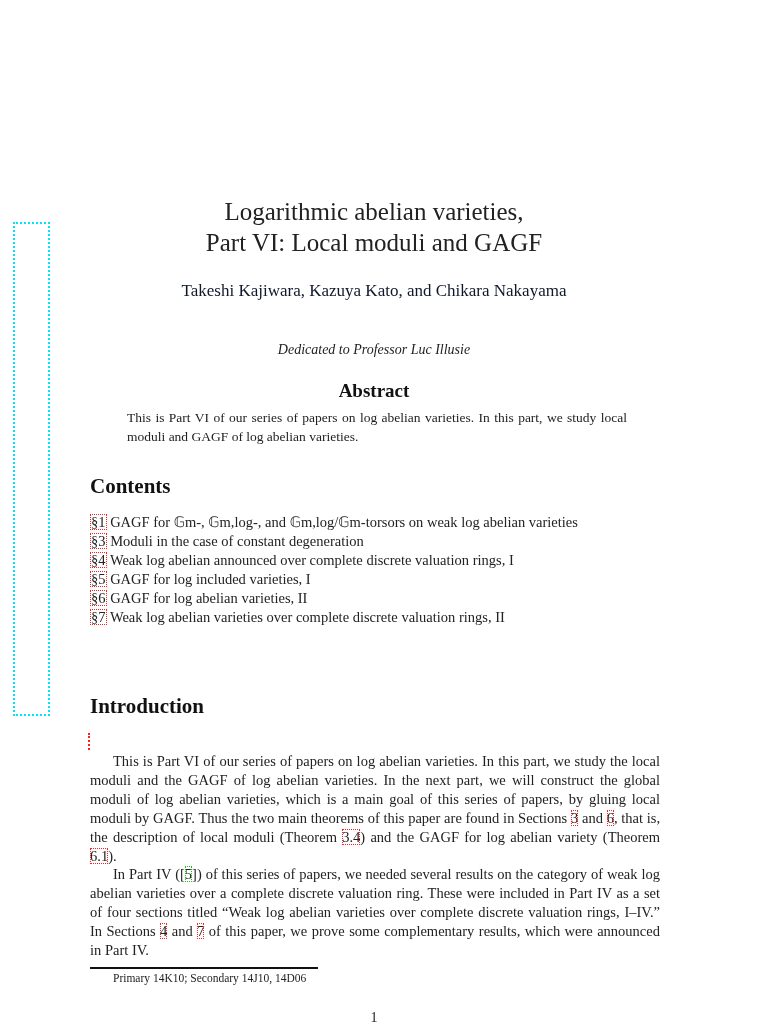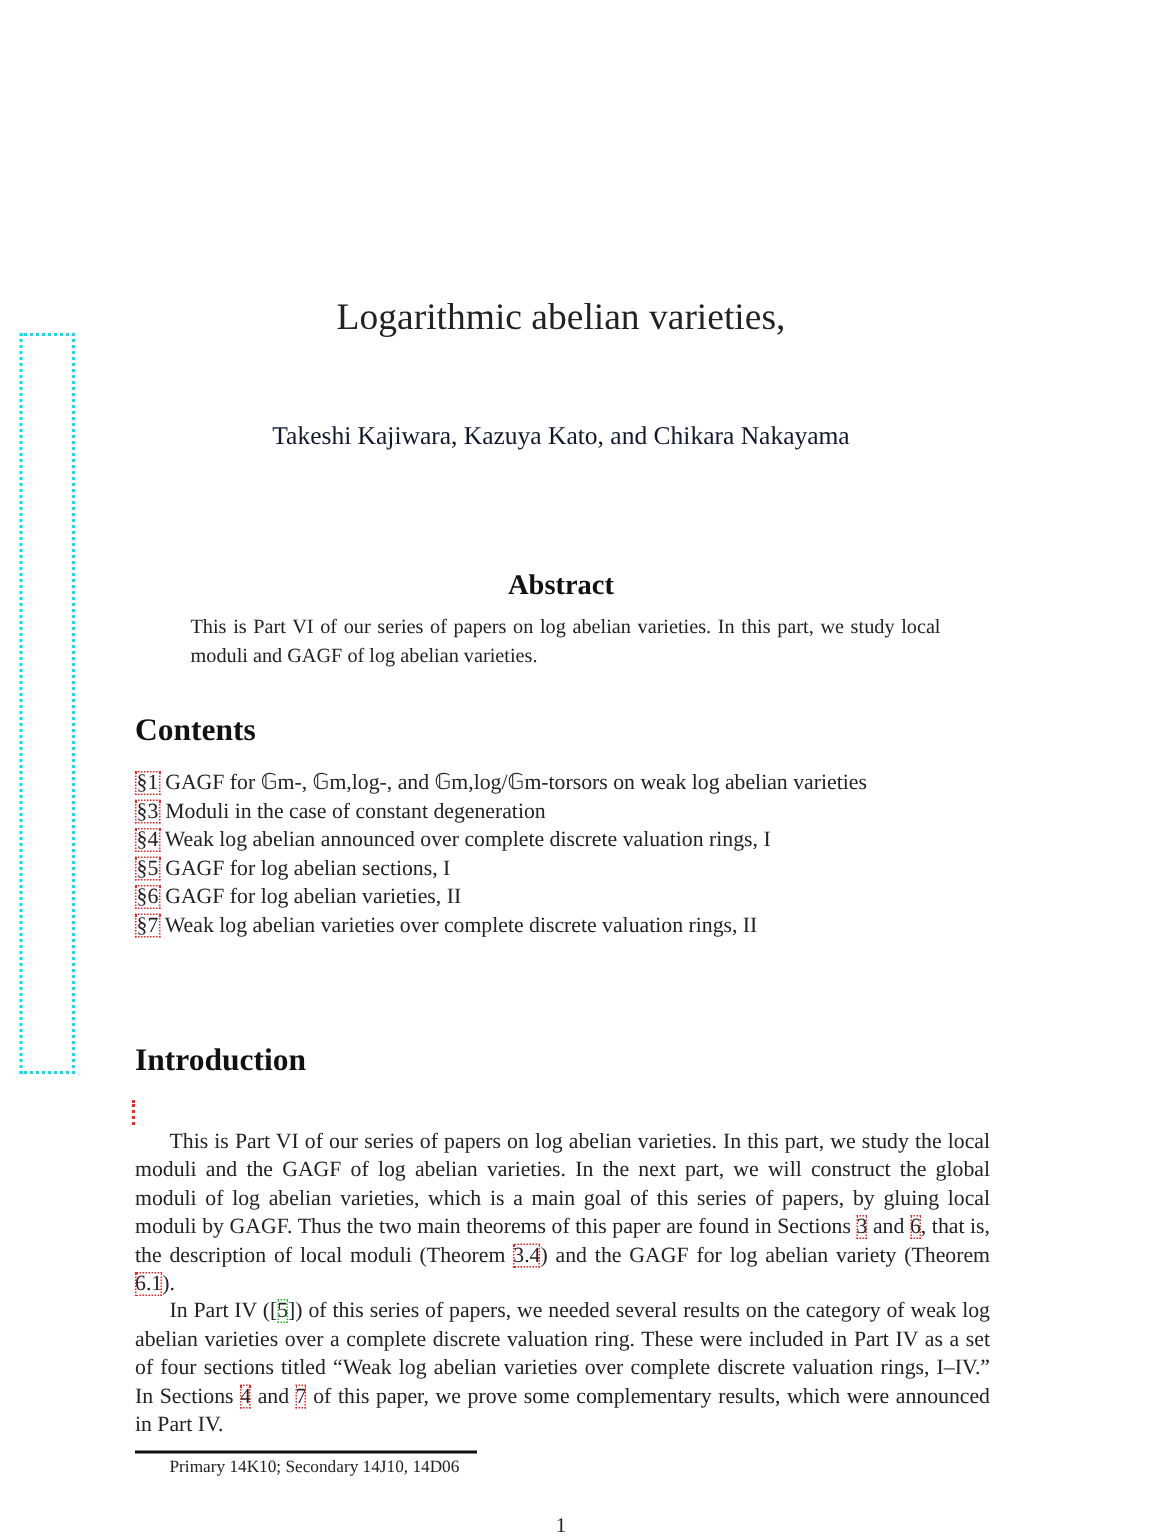--- a/index.html
+++ b/index.html
@@ -73,24 +73,26 @@
 </style>
 </head>
 <body>
 
 <div class="page">
 
   <div class="side-link-box"></div>
 
   <div class="title">
     <div>Logarithmic abelian varieties,</div>
+    <div>Part VI: Local moduli and GAGF</div>
   </div>
 
   <div class="authors">Takeshi Kajiwara, Kazuya Kato, and Chikara Nakayama</div>
 
+  <div class="dedication">Dedicated to Professor Luc Illusie</div>
 
   <div class="abstract-heading">Abstract</div>
   <div class="abstract-body">This is Part VI of our series of papers on log abelian varieties. In this part, we study local moduli and GAGF of log abelian varieties.</div>
 
   <div class="section-heading contents-heading">Contents</div>
 
   <div class="toc">
     <div class="toc-item">
       <span class="sec-link">§1</span>
       <span>GAGF for 𝔾m-, 𝔾m,log-, and 𝔾m,log/𝔾m-torsors on weak log abelian varieties</span>
@@ -98,21 +100,21 @@
     <div class="toc-item">
       <span class="sec-link">§3</span>
       <span>Moduli in the case of constant degeneration</span>
     </div>
     <div class="toc-item">
       <span class="sec-link">§4</span>
       <span>Weak log abelian announced over complete discrete valuation rings, I</span>
     </div>
     <div class="toc-item">
       <span class="sec-link">§5</span>
-      <span>GAGF for log abelian sections, I</span>
+      <span>GAGF for log included varieties, I</span>
     </div>
     <div class="toc-item">
       <span class="sec-link">§6</span>
       <span>GAGF for log abelian varieties, II</span>
     </div>
     <div class="toc-item">
       <span class="sec-link">§7</span>
       <span>Weak log abelian varieties over complete discrete valuation rings, II</span>
     </div>
   </div>

